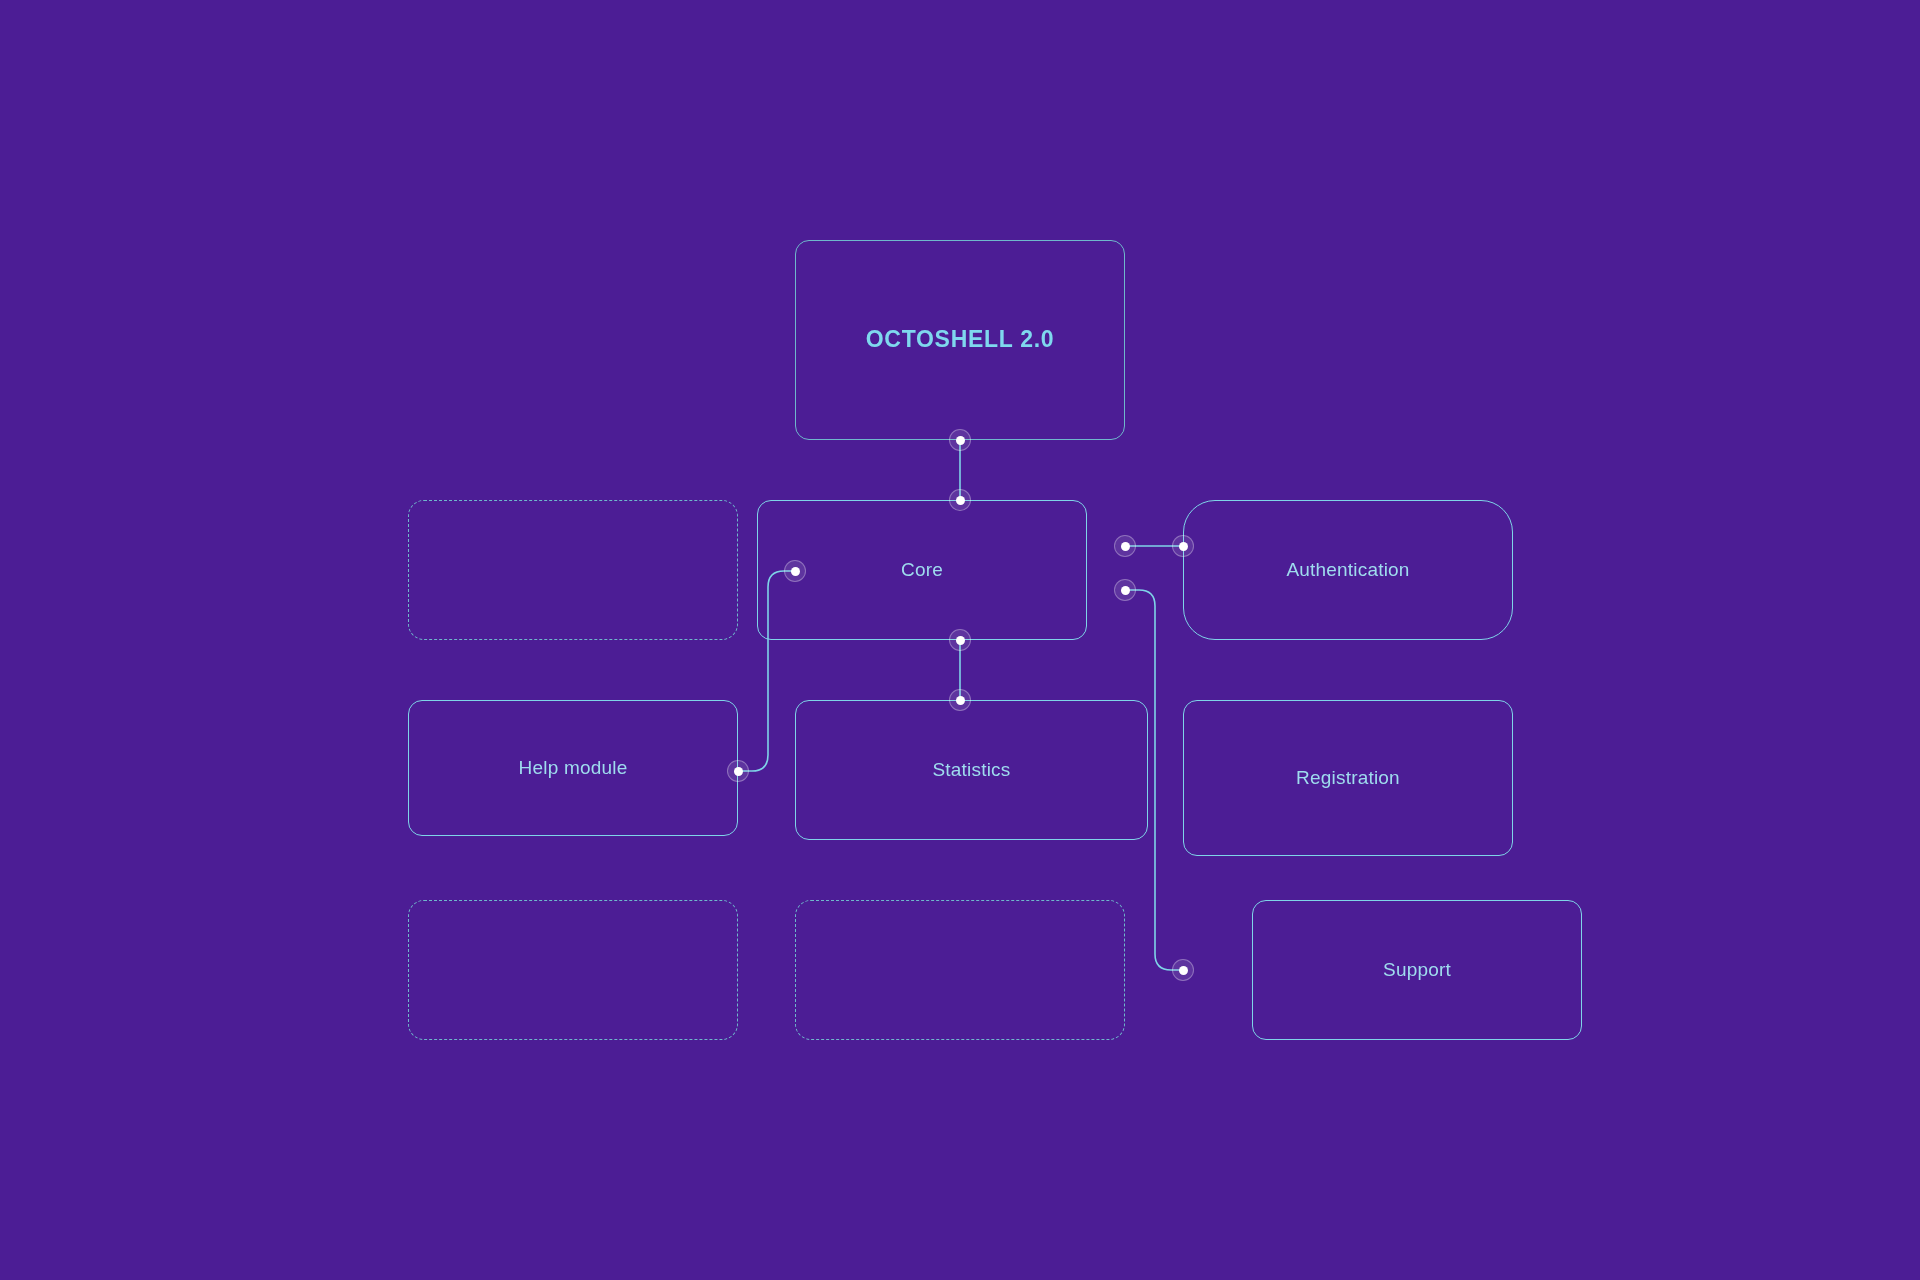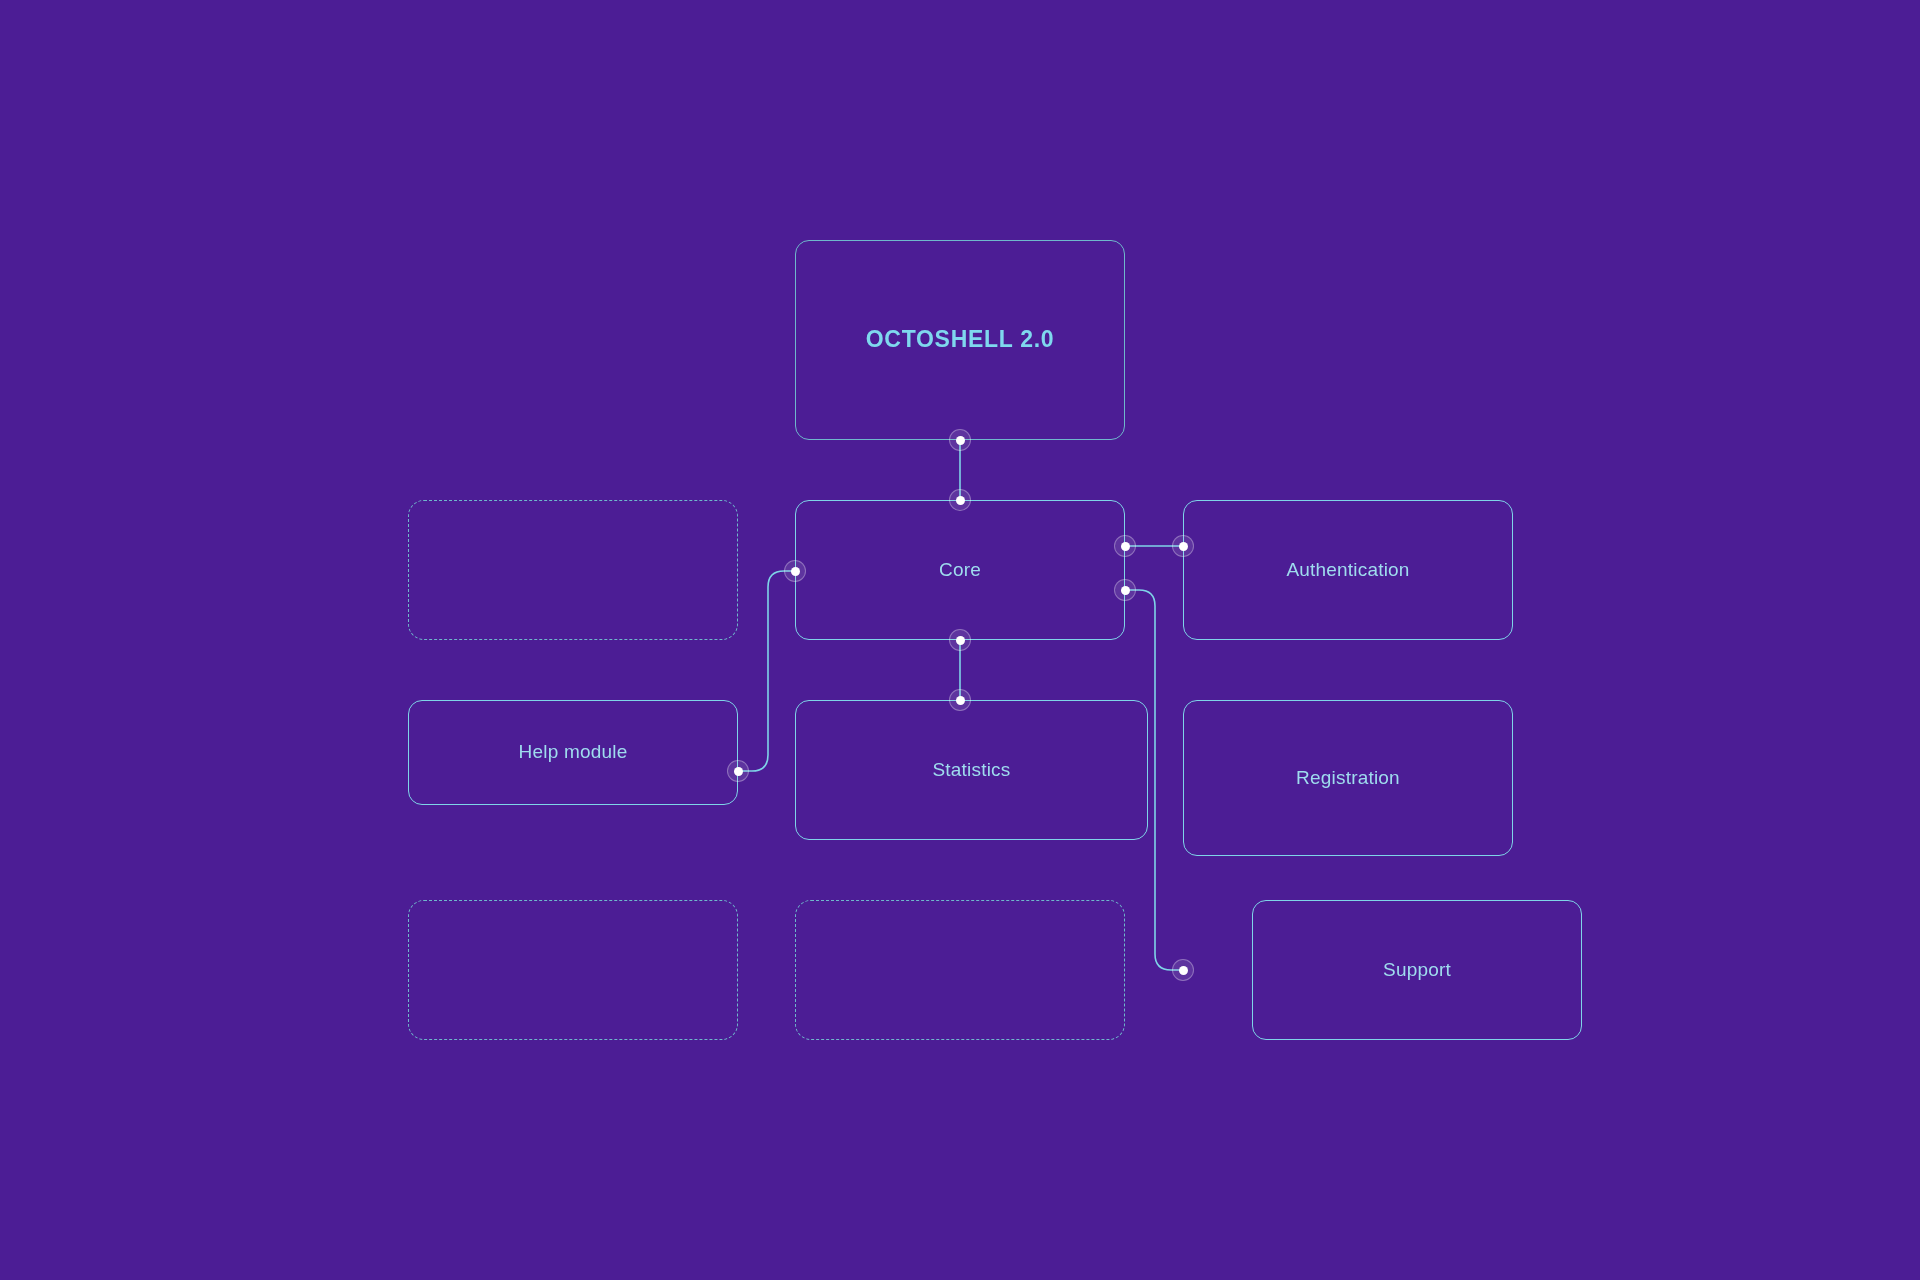--- a/index.html
+++ b/index.html
@@ -92,27 +92,27 @@
       <path d="M 738 771 L 752 771 Q 768 771 768 755 L 768 587 Q 768 571 784 571 L 795 571" fill="none" stroke="#7fd4e8" stroke-width="1.6" stroke-linecap="round"></path>
       <path d="M 1125 590 L 1139 590 Q 1155 590 1155 606 L 1155 954 Q 1155 970 1171 970 L 1183 970" fill="none" stroke="#7fd4e8" stroke-width="1.6" stroke-linecap="round"></path>
     </svg>
   <div id="nodes">
       <div class="node root" style="left: 795px; top: 240px; width: 330px; height: 200px;">
         <span class="node-label">OCTOSHELL 2.0</span>
       </div>
       <div class="node ghost" style="left: 408px; top: 500px; width: 330px; height: 140px;">
         <span class="node-label"></span>
       </div>
-      <div class="node solid" style="left: 795px; top: 500px; width: 330px; height: 140px;">
+      <div class="node solid" style="left: 757px; top: 500px; width: 330px; height: 140px;">
         <span class="node-label">Core</span>
       </div>
-      <div class="node solid" style="left: 1183px; top: 500px; width: 330px; height: 140px;">
+      <div class="node solid" style="left: 1183px; top: 500px; width: 330px; height: 140px; border-radius: 32px;">
         <span class="node-label">Authentication</span>
       </div>
-      <div class="node solid" style="left: 408px; top: 700px; width: 330px; height: 105px;">
+      <div class="node solid" style="left: 408px; top: 700px; width: 330px; height: 136px;">
         <span class="node-label">Help module</span>
       </div>
       <div class="node solid" style="left: 795px; top: 700px; width: 353px; height: 140px;">
         <span class="node-label">Statistics</span>
       </div>
       <div class="node solid" style="left: 1183px; top: 700px; width: 330px; height: 156px;">
         <span class="node-label">Registration</span>
       </div>
       <div class="node ghost" style="left: 408px; top: 900px; width: 330px; height: 140px;">
         <span class="node-label"></span>

